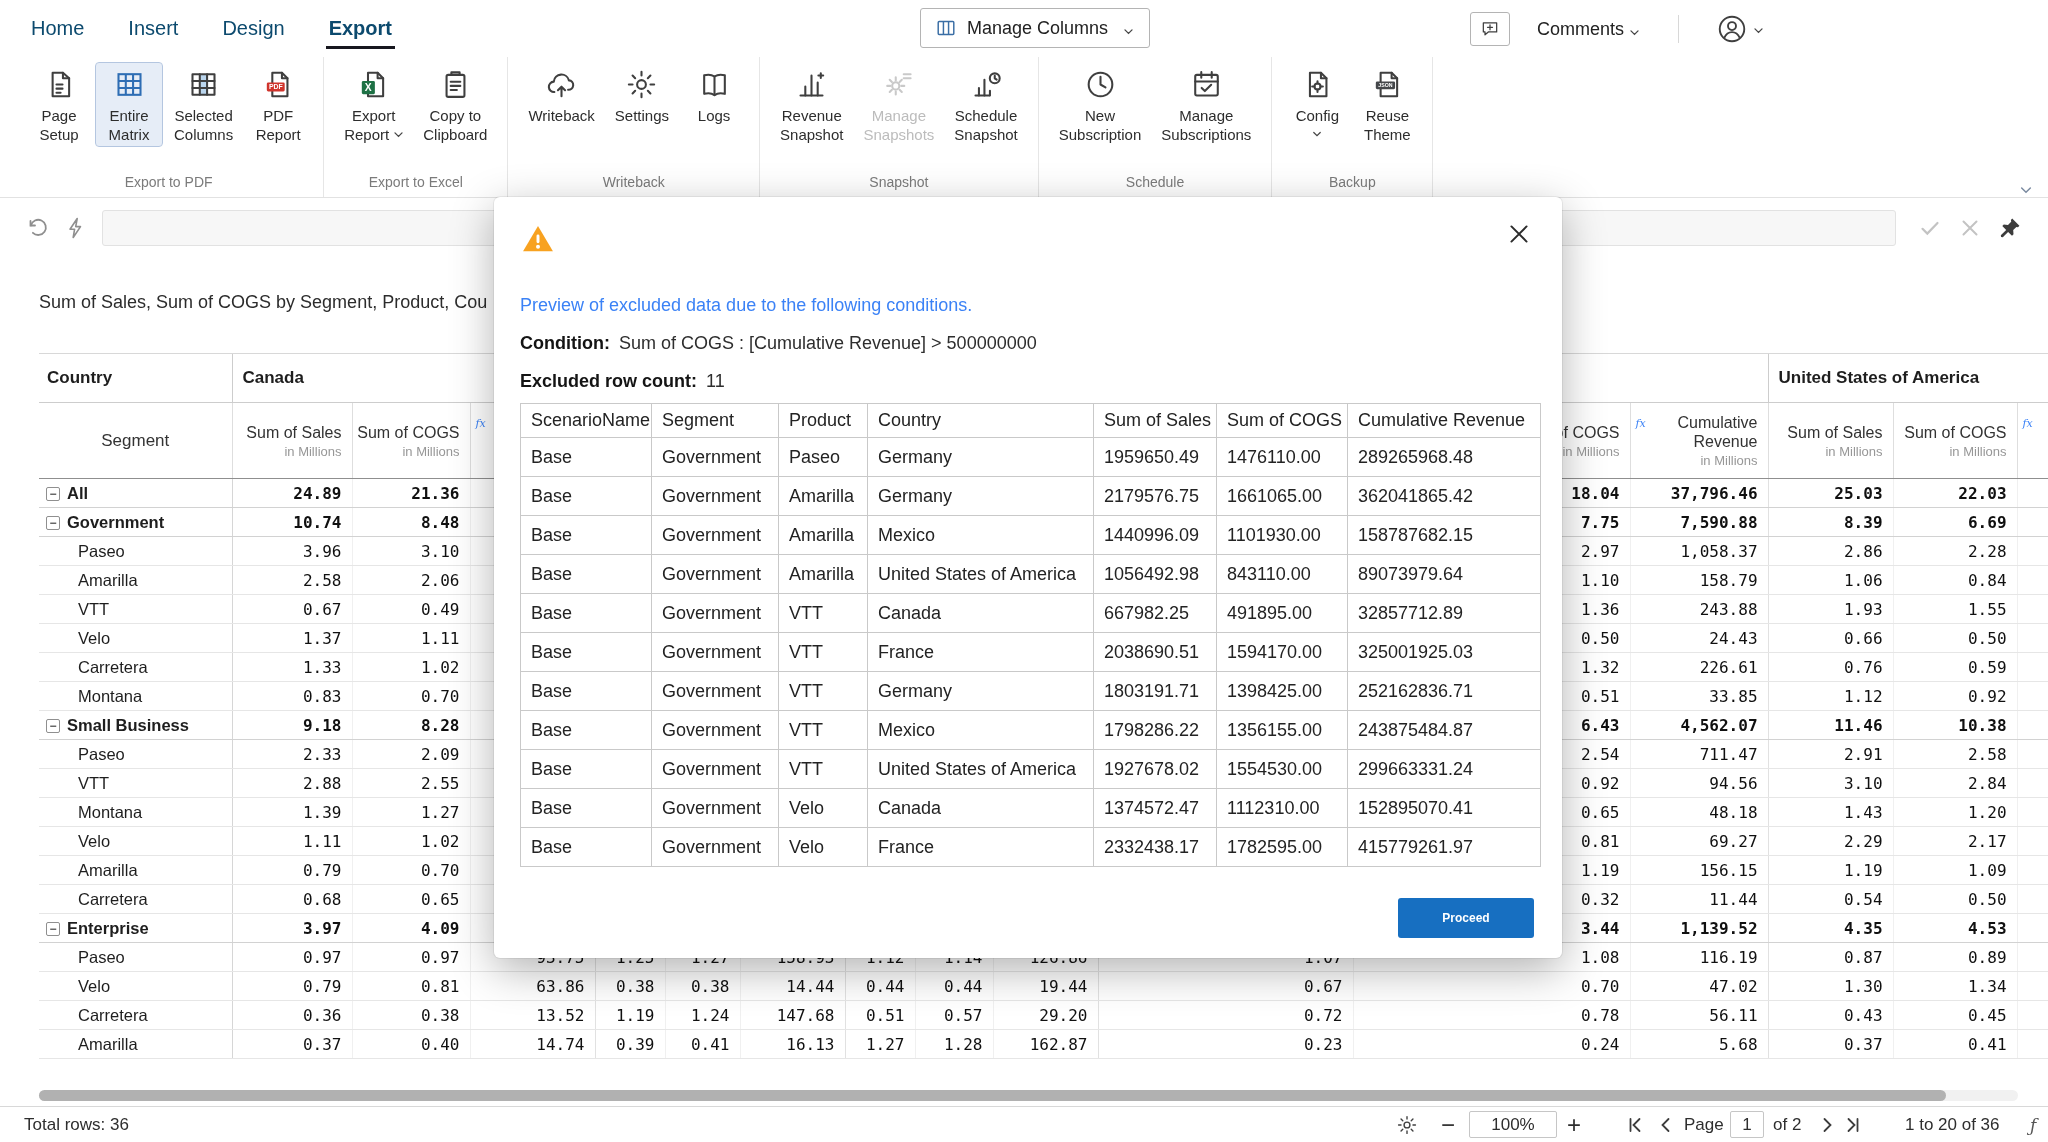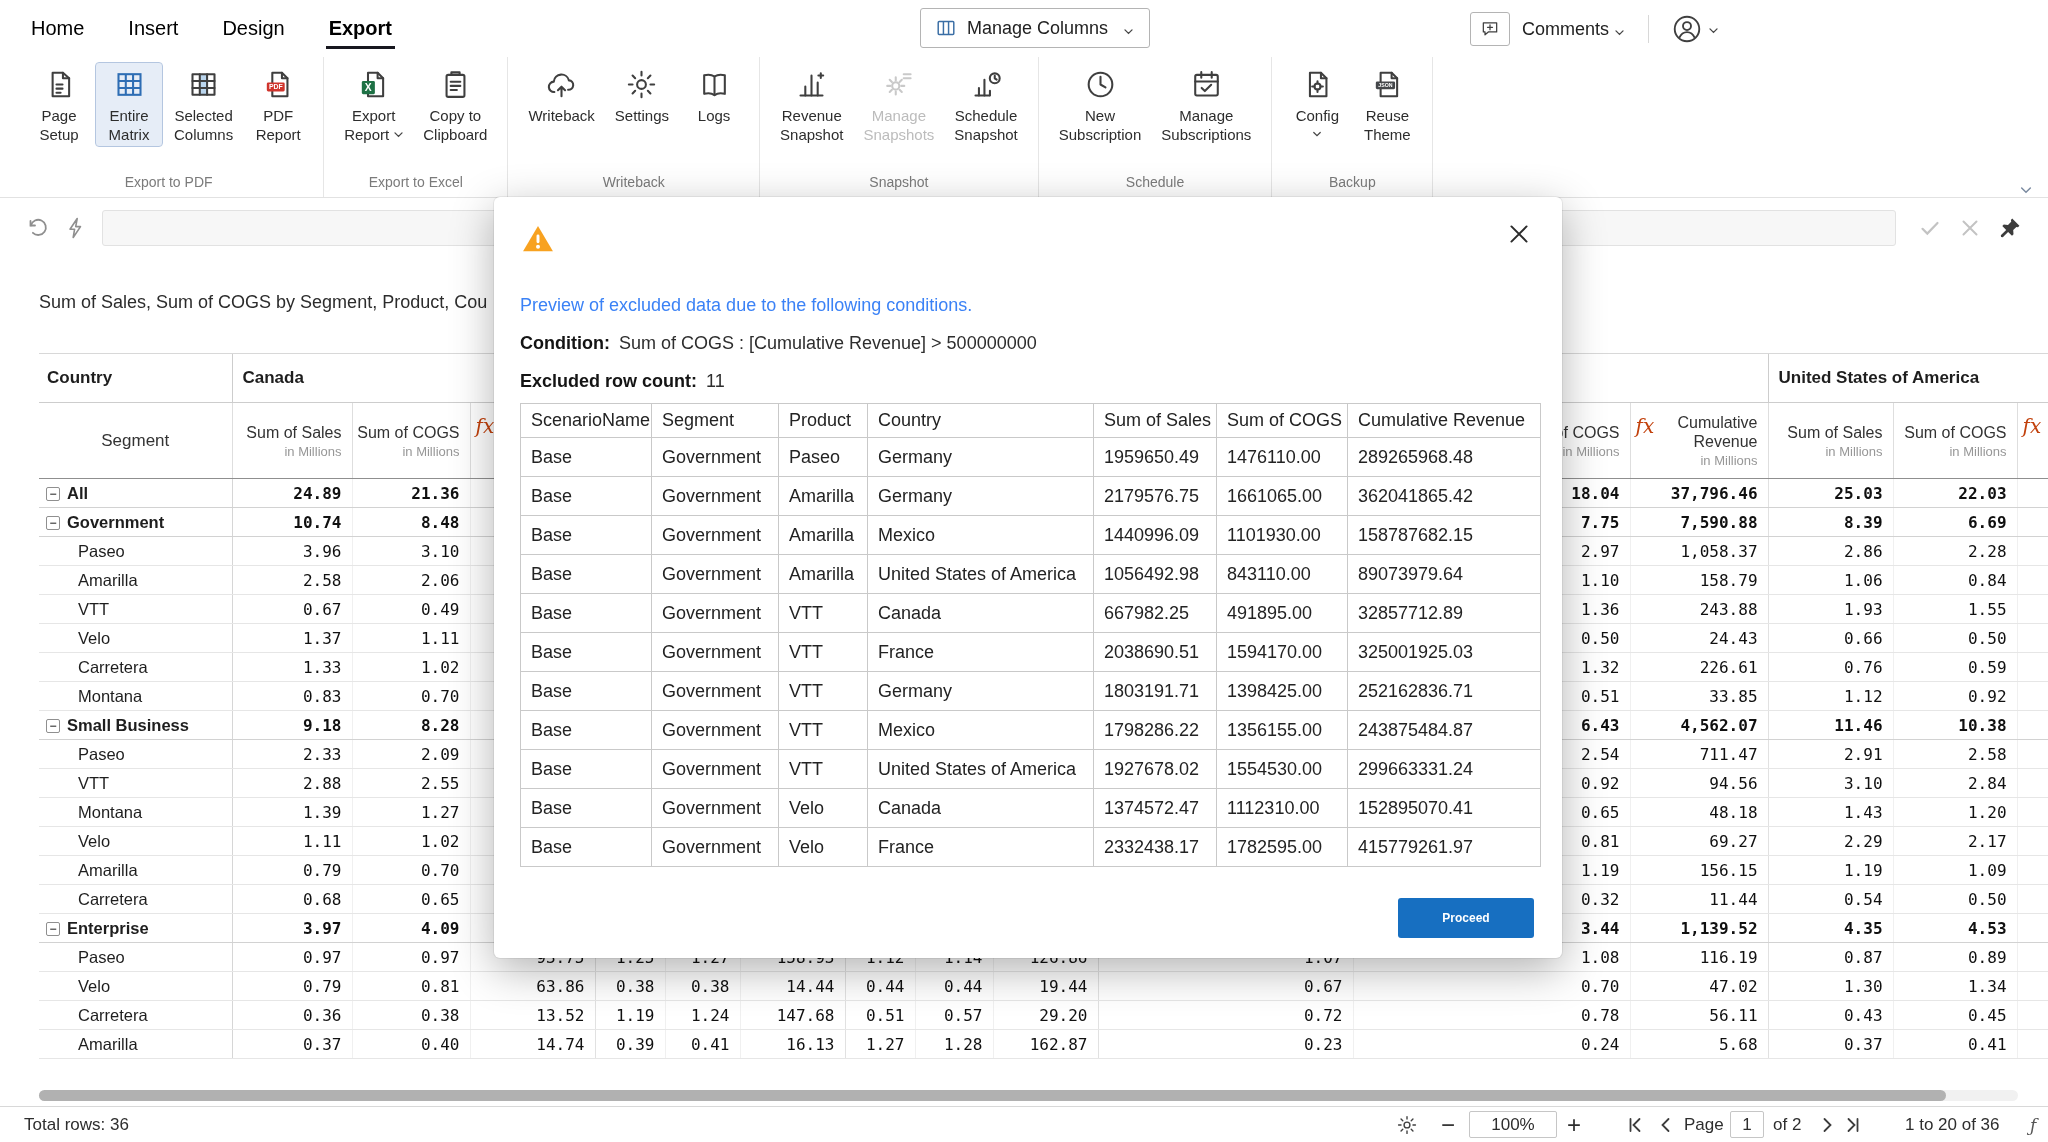--- a/index.html
+++ b/index.html
@@ -5,29 +5,29 @@
   *{box-sizing:border-box;margin:0;padding:0}
   html,body{width:2048px;height:1142px;overflow:hidden;background:#fff;
     font-family:"Liberation Sans",sans-serif;color:#222}
   .app{position:relative;width:2048px;height:1142px;background:#fff}
   .ic{display:inline-block}
   .ic svg{width:100%;height:100%;display:block}
 
   
   .topbar{position:absolute;top:0;left:0;right:0;height:57px}
   .tabs{position:absolute;left:31px;top:0;height:57px;display:flex;gap:44px;align-items:stretch}
-  .tab{position:relative;display:inline-flex;align-items:center;font-size:20px;color:#000000;cursor:pointer}
+  .tab{position:relative;display:inline-flex;align-items:center;font-size:20px;color:#0c4a6e;cursor:pointer}
   .tab.active{font-weight:700}
   .tab.active::after{content:"";position:absolute;left:-3px;right:-3px;bottom:8px;height:3px;background:#17171f}
   .manage-cols{position:absolute;left:920px;top:8px;height:40px;border:1px solid #b4b4b4;border-radius:3px;
     display:flex;align-items:center;gap:10px;padding:0 14px;font-size:18px;color:#222;cursor:pointer;background:#fff}
   .manage-cols .ic{width:22px;height:22px}
   .caret{display:inline-block;width:13px;height:13px;margin-left:4px}
   .caret svg{width:13px;height:13px}
-  .comments-cluster{position:absolute;left:1470px;top:11px;height:36px;display:flex;align-items:center;gap:12px}
+  .comments-cluster{position:absolute;left:1470px;top:11px;height:36px;display:flex;align-items:center;gap:27px}
   .icon-box{width:40px;height:34px;border:1px solid #b4b4b4;border-radius:3px;background:#fff;
     display:flex;align-items:center;justify-content:center;cursor:pointer}
   .icon-box .ic{width:20px;height:20px}
   .comments-btn{display:flex;align-items:center;font-size:18px;color:#222;cursor:pointer}
   .vdiv{width:1px;height:28px;background:#d8d8d8;margin:0 10px}
   .profile{display:flex;align-items:center;cursor:pointer}
   .profile .ic{width:32px;height:32px}
 
   
   .ribbon{position:absolute;top:57px;left:0;right:0;height:141px;display:flex;align-items:stretch;
@@ -67,22 +67,22 @@
   .mx .r1 th{height:49px;border-top:1px solid #d8d8d8;border-bottom:1px solid #cdcdcd;
     font-size:17px;font-weight:700;color:#1e1e1e;text-align:left;vertical-align:middle}
   .mx .r1 .corner{padding-left:8px}
   .mx .r1 .grp{border-left:1px solid #cdcdcd;padding-left:10px}
   .mx .r2 th{height:76px;border-bottom:1px solid #8f8f8f;border-left:1px solid #dedede;
     vertical-align:middle;position:relative;font-weight:400}
   .mx .r2 .seg{font-size:17px;color:#333;text-align:center;border-left:none}
   .mx .colh{text-align:right;padding-right:10px}
   .mx .colh .h{font-size:16px;color:#333;line-height:19px;white-space:normal}
   .mx .colh .sub{font-size:13px;color:#979797;margin-top:2px}
-  .fxg{position:absolute;left:5px;bottom:40px;font-family:"DejaVu Serif",serif;font-style:italic;
-    font-size:20px;color:#c2410c}
+  .fxg{position:absolute;left:5px;bottom:48px;font-family:"DejaVu Serif",serif;font-style:italic;
+    font-size:11px;color:#3b82f6}
   .mx tbody td{height:29px;border-bottom:1px solid #e6e6e6}
   .mx tbody .lbl{font-size:16.5px;color:#1e1e1e;padding-left:5px;border-right:1px solid #d6d6d6}
   .mx tbody tr.b .lbl{font-weight:700}
   .mx tbody tr.b td{border-bottom:1px solid #d2d2d2}
   .mx td.num{font-family:"DejaVu Sans Mono",monospace;font-size:16px;text-align:right;
     padding-right:10px;color:#101010;border-left:1px solid #f0f0f0}
   .mx td.gs{border-left:1px solid #e1e1e1}
   .mx tr.b td.num{font-weight:700}
   .lbl .leafpad{padding-left:34px;display:inline-block}
   .cbox{display:inline-block;width:14px;height:14px;border:1px solid #8f8f8f;border-radius:2px;

